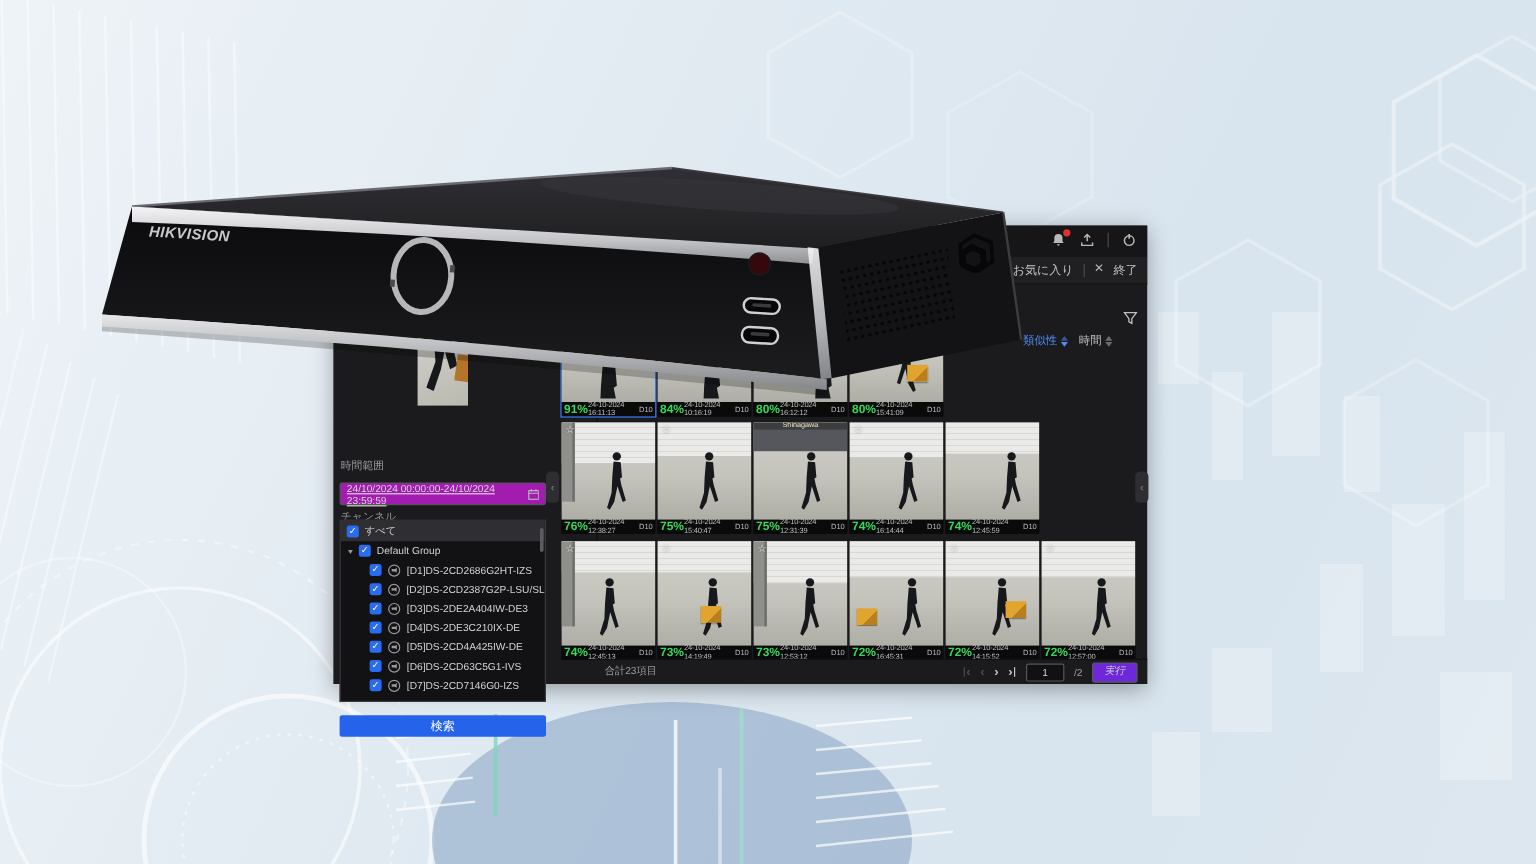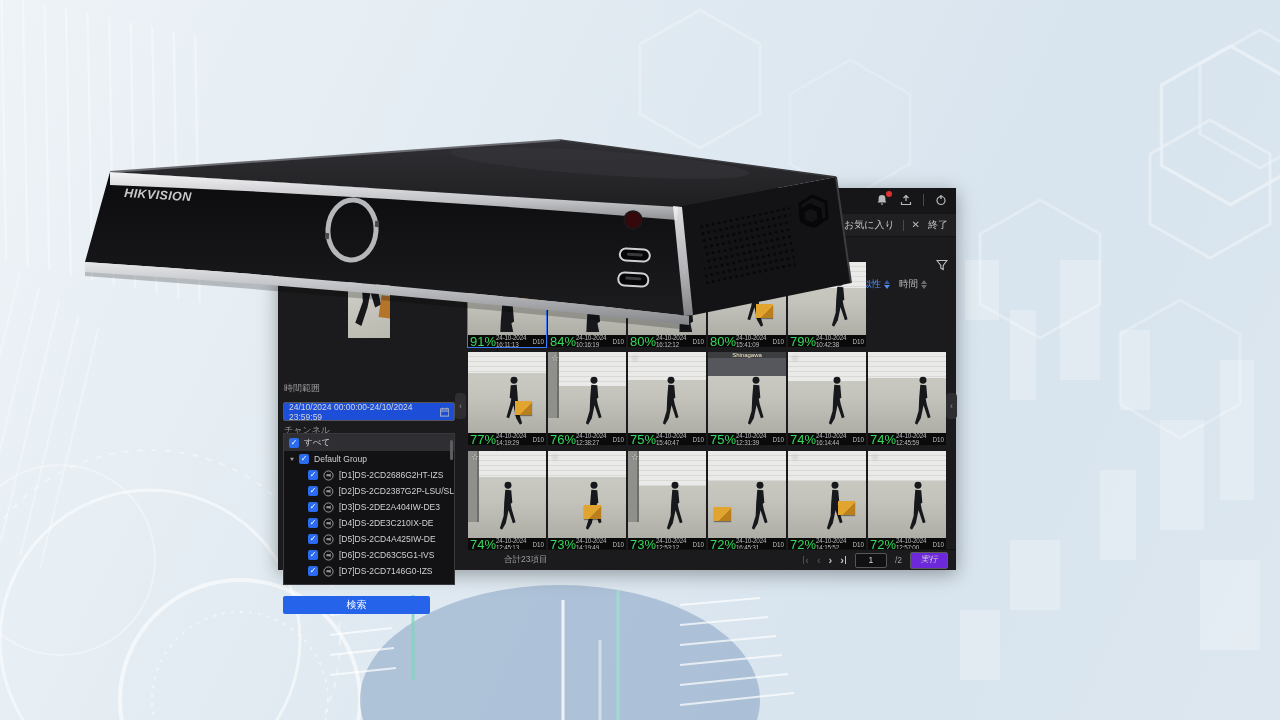--- a/index.html
+++ b/index.html
@@ -24,31 +24,31 @@
   .fav-row{position:absolute;left:0;top:26px;width:100%;height:22px;background:#202022;border-bottom:1px solid #141416;}
   .fav-items{position:absolute;right:8px;top:4px;display:flex;align-items:center;gap:8px;font-size:10px;color:#c4c4c6;}
   .fav-items .divider{width:1px;height:11px;background:#4a4a4c;}
   .glyph{font-size:10px;color:#b9b9bb;line-height:1;}
   
   .sidebar{position:absolute;left:0;top:48px;width:183px;height:334px;background:#1b1b1d;border-right:1px solid #0e0e10;padding-left:36px;}
   .ref-thumb{position:absolute;left:70px;top:26px;width:42px;height:76px;background:linear-gradient(160deg,#d6d6cf,#b9b9b0);overflow:hidden;}
   .ref-thumb svg{position:absolute;left:2px;top:6px;}
   .ref-box{position:absolute;right:-4px;top:34px;width:14px;height:22px;background:#b4742a;transform:rotate(8deg);}
   .side-label{position:absolute;left:6px;color:#9a9a9c;font-size:9px;}
-  .date-input{position:absolute;left:5px;top:166px;width:172px;height:19px;background:#1d4ed8;border:1px solid #56565a;border-radius:2px;
-    display:flex;align-items:center;justify-content:space-between;padding:0 5px;box-sizing:border-box;color:#d6d6d8;font-size:8.5px;}
+  .date-input{position:absolute;left:5px;top:166px;width:172px;height:19px;background:#a21caf;border:1px solid #56565a;border-radius:2px;
+    display:flex;align-items:center;justify-content:space-between;padding:0 5px;box-sizing:border-box;color:#d6d6d8;font-size:8.5px;text-decoration:underline;}
   .tree{position:absolute;left:5px;top:197px;width:172px;height:152px;background:#121214;border:1px solid #39393d;box-sizing:border-box;overflow:hidden;}
   .tree-row{display:flex;align-items:center;height:16px;gap:5px;padding-left:5px;white-space:nowrap;}
   .tree-row.all{background:#2f2f33;height:17px;}
   .tree-row.child{padding-left:24px;}
   .tree-label{color:#d2d2d4;font-size:8.5px;}
   .chk{width:10px;height:10px;background:#2a6cf0;border-radius:2px;color:#fff;font-size:8px;line-height:10px;text-align:center;flex:0 0 auto;}
   .chev{color:#9a9a9c;font-size:8px;transform:scaleY(.8);}
   .scroll-thumb{position:absolute;right:1px;top:6px;width:3px;height:20px;background:#5d5d61;border-radius:2px;}
-  .search-btn{position:absolute;left:5px;top:360px;width:147px;height:18px;background:#2563eb;border-radius:2px;color:#fff;
+  .search-btn{position:absolute;left:5px;top:360px;width:172px;height:18px;background:#2563eb;border-radius:2px;color:#fff;
     font-size:10px;display:flex;align-items:center;justify-content:center;}
   .splitter-tab{position:absolute;width:11px;height:26px;background:#2e2e32;border-radius:4px;z-index:12;
     display:flex;align-items:center;justify-content:center;color:#8a8a8e;font-size:9px;}
   
   .toolbar{position:absolute;right:8px;top:51px;display:flex;align-items:center;gap:9px;}
   .sim-input{width:36px;height:16px;background:#111113;border:1px solid #56565a;border-radius:2px;color:#cfcfd1;
     font-size:9px;display:flex;align-items:center;padding-left:5px;box-sizing:border-box;}
   .sort{display:flex;align-items:center;gap:3px;font-size:9.5px;margin-top:39px;}
   .sort.active{color:#4f8df5;}
   .sort .arrows{display:flex;flex-direction:column;gap:1px;}
@@ -68,21 +68,21 @@
   .thumb{position:relative;flex:1;overflow:hidden;background:linear-gradient(180deg,#cfcfc7 0%,#c4c4bc 55%,#aeaea6 100%);}
   .wall{position:absolute;left:0;top:0;width:100%;background:
      repeating-linear-gradient(180deg,#eaeae8 0 4px,#d8d8d6 4px 5px);}
   .wall.dark{background:#55575c;}
   .doorbar{position:absolute;left:0;top:0;width:11%;height:82%;background:#8f8f8b;border-right:2px solid #6e6e6a;}
   .cbox{position:absolute;width:17px;height:14px;background:linear-gradient(135deg,#e0a42f 60%,#b97f1d 60%);box-shadow:0 1px 1px rgba(0,0,0,.4);}
   .person{position:absolute;bottom:4%;}
   .star{position:absolute;left:3px;top:1px;color:rgba(255,255,255,.85);font-size:9px;text-shadow:0 0 2px rgba(0,0,0,.6);}
   .overlay-txt{position:absolute;left:0;top:0;width:100%;text-align:center;font-size:6px;color:#f2e9c8;background:rgba(40,40,40,.55);}
   .meta{height:12px;background:#0a0a0a;display:flex;align-items:center;justify-content:space-between;padding:0 2px;flex:0 0 auto;}
-  .meta .sim{color:#35d95b;font-size:13px;font-weight:normal;}
+  .meta .sim{color:#35d95b;font-size:10px;font-weight:bold;}
   .meta .ts{color:#bdbdbf;font-size:6.3px;letter-spacing:-0.2px;}
   .meta .cam{color:#bdbdbf;font-size:6.3px;}
   
   .app-footer{position:absolute;left:183px;right:0;bottom:0;height:20px;background:#1b1b1d;border-top:1px solid #101012;
     display:flex;align-items:center;justify-content:space-between;padding:0 8px;margin-left:35px;}
   .total{color:#9c9c9e;font-size:8.5px;}
   .pager{display:flex;align-items:center;gap:8px;}
   .pg-btn{font-size:11px;font-weight:bold;color:#c4c4c6;line-height:1;display:flex;align-items:center;}
   .pg-btn.disabled{color:#4d4d51;}
   .pg-bar{display:inline-block;width:1px;height:8px;background:currentColor;margin:0 1px;}
@@ -402,52 +402,23 @@
       </svg>
     <div class="cbox" style="left: 62%; top: 58%;"></div>
           </div>
     <div class="meta">
       <span class="sim">80%</span>
       <span class="ts">24-10-2024 15:41:09</span>
       <span class="cam">D10</span>
     </div>
   </div>
 
-  <div class="cell">
-    <div class="thumb">
-      <div class="wall" style="height: 36%;"></div>
-      <svg class="person" viewBox="0 0 24 48" style="width: 26px; height: 56px; left: 50%;">
-        <circle cx="12" cy="4" r="3.2" fill="#17181b"></circle>
-        <path d="M9.5 8 15 8.5 16 20 14.5 21 15.5 26 19 38 16.5 39 12.5 27 10 39 6.5 45 4.5 43.5 8 32 8.5 20 Z" fill="#17181b"></path>
-      </svg>
-    </div>
-    <div class="meta">
-      <span class="sim">79%</span>
-      <span class="ts">24-10-2024 10:42:38</span>
-      <span class="cam">D10</span>
-    </div>
-  </div>
 
 </div>
     <div class="grid-row r2">
-  <div class="cell">
-    <div class="thumb">
-      <div class="wall" style="height: 26%;"></div>
-      <svg class="person" viewBox="0 0 24 48" style="width: 26px; height: 56px; left: 42%; transform: scaleX(-1);">
-        <circle cx="12" cy="4" r="3.2" fill="#17181b"></circle>
-        <path d="M9.5 8 15 8.5 16 20 14.5 21 15.5 26 19 38 16.5 39 12.5 27 10 39 6.5 45 4.5 43.5 8 32 8.5 20 Z" fill="#17181b"></path>
-      </svg>
-    <div class="cbox" style="left: 60%; top: 60%;"></div>
-          </div>
-    <div class="meta">
-      <span class="sim">77%</span>
-      <span class="ts">24-10-2024 14:19:29</span>
-      <span class="cam">D10</span>
-    </div>
-  </div>
 
   <div class="cell">
     <div class="thumb">
       <div class="wall" style="height: 42%;"></div>
       <svg class="person" viewBox="0 0 24 48" style="width: 26px; height: 56px; left: 42%;">
         <circle cx="12" cy="4" r="3.2" fill="#17181b"></circle>
         <path d="M9.5 8 15 8.5 16 20 14.5 21 15.5 26 19 38 16.5 39 12.5 27 10 39 6.5 45 4.5 43.5 8 32 8.5 20 Z" fill="#17181b"></path>
       </svg>
     <div class="doorbar"></div>
             <span class="star">☆</span>

